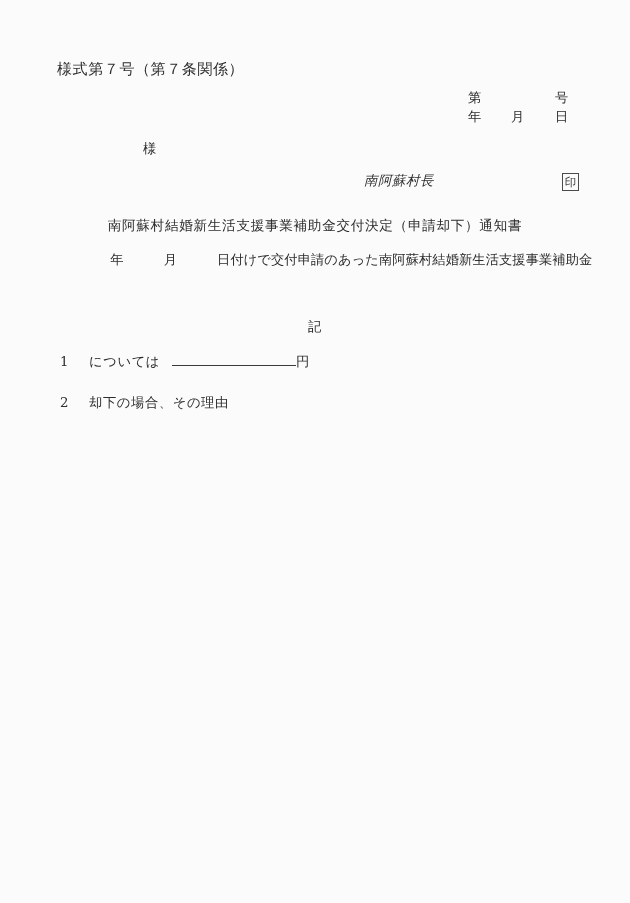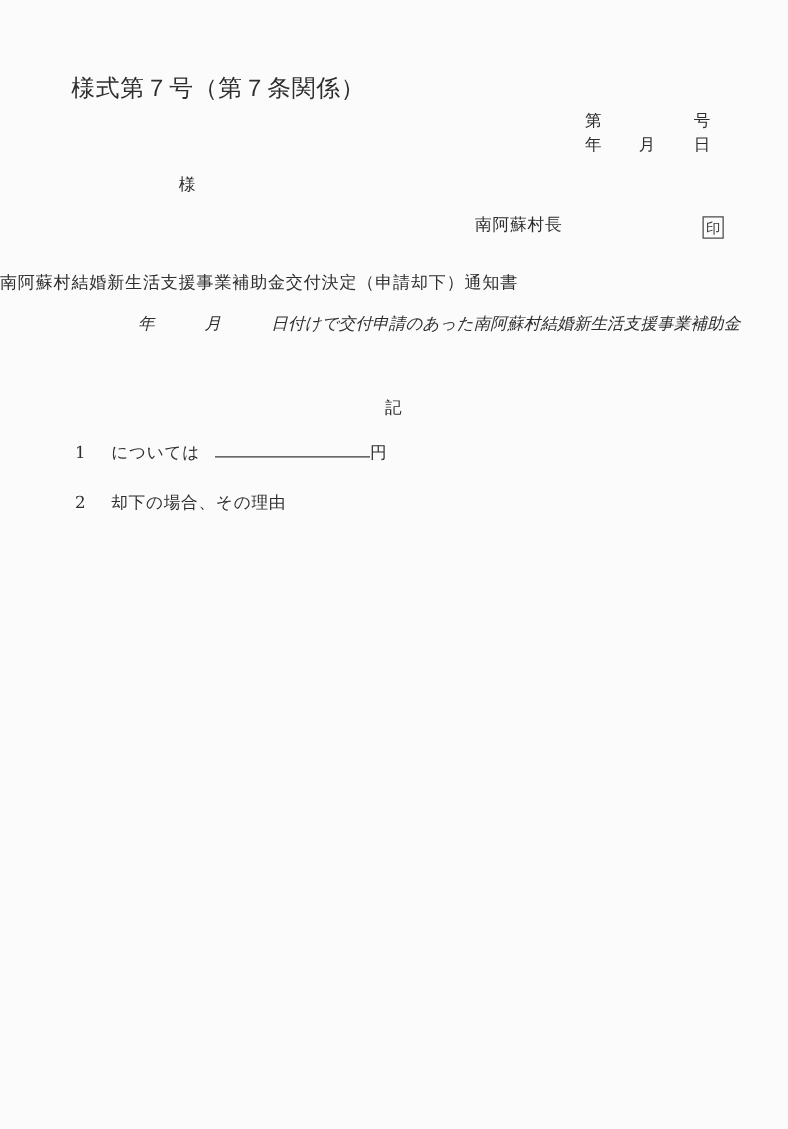--- a/index.html
+++ b/index.html
@@ -28,21 +28,21 @@
     line-height: 1.0;
     letter-spacing: 0.6px;
     white-space: pre;
     color: #2d2d2d;
   }
   
   .form-no {
     position: absolute;
     left: 57px;
     top: 62px;
-    font-size: 19px;
+    font-size: 15px;
   }
   
   .meta-block {
     position: absolute;
     left: 462px;
     top: 91px;
     width: 130px;
   }
   .meta-row {
     position: relative;
@@ -67,24 +67,25 @@
   
   .issuer-row {
     position: absolute;
     left: 364px;
     top: 173px;
     width: 215px;
     height: 22px;
   }
   .issuer-name {
     position: absolute;
-    left: 16px;
+    left: 0;
     top: 1px;
     font-size: 13.4px;
     white-space: pre;
+    font-style: italic;
   }
   .seal-box {
     position: absolute;
     right: 0;
     top: 0;
     width: 17px;
     height: 18px;
     border: 1px solid #4a4a4a;
     box-sizing: border-box;
     font-size: 11.5px;
@@ -93,37 +94,36 @@
     color: #3a3a3a;
     font-family: "DejaVu Serif", "Liberation Serif", serif;
     overflow: hidden;
   }
   
   .doc-title {
     position: absolute;
     left: 0;
     right: 0;
     top: 219px;
+    text-align: center;
     font-size: 13.6px;
     letter-spacing: 0.7px;
-    font-family: Liberation Serif, serif;
   }
   
   .body-para {
     position: absolute;
     left: 57px;
     top: 251px;
     width: 520px;
   }
   .body-line {
     font-size: 13.2px;
     line-height: 18.6px;
     letter-spacing: 0.15px;
     white-space: pre;
-    font-style: italic;
   }
   
   .ki-line {
     position: absolute;
     left: 0;
     right: 0;
     top: 320px;
     text-align: center;
     font-size: 13.3px;
   }

